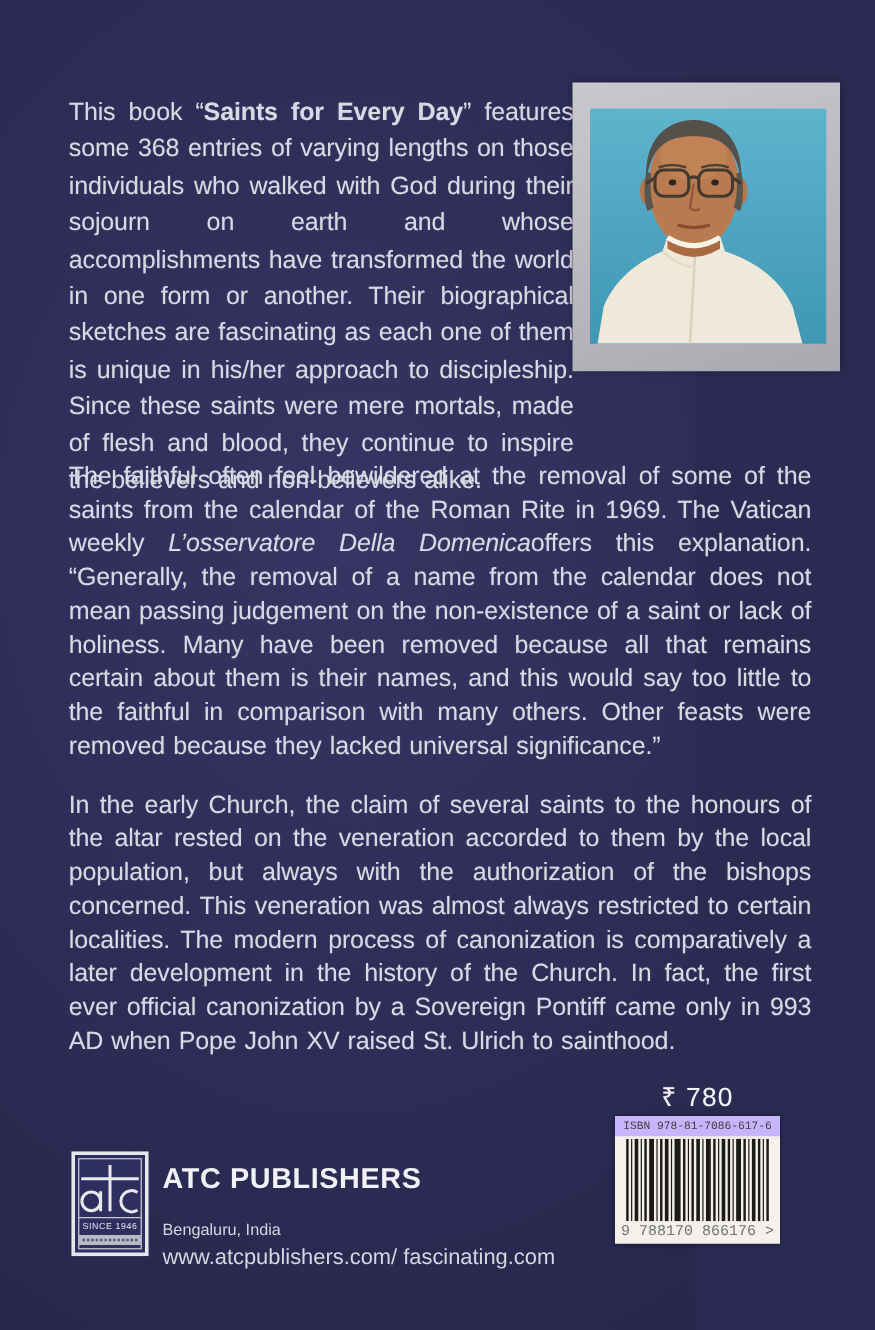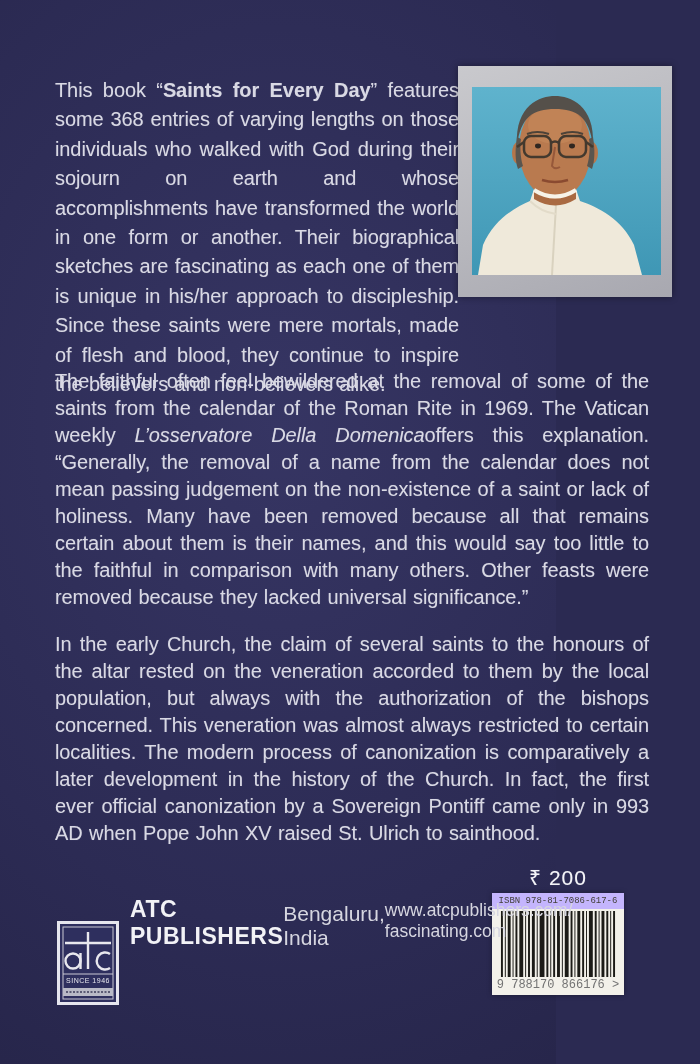--- a/index.html
+++ b/index.html
@@ -59,28 +59,28 @@
   .barcode-digits{
     height:18px;line-height:16px;text-align:center;
     font-family:"Liberation Mono",monospace;font-size:12px;color:#737373;
     white-space:nowrap;
   }
 
   
   .logo{position:absolute;left:57px;top:921px;width:62px;height:84px;}
   .logo svg{display:block;width:100%;height:100%;}
   .publisher{
-    position:absolute;left:130px;top:896px;
-    display:flex;flex-direction:row;justify-content:flex-end;
+    position:absolute;left:130px;top:929px;
+    display:flex;flex-direction:column;justify-content:flex-end;
   }
   .publisher-name{
     font-size:23px;font-weight:bold;color:#f2f2f6;
     letter-spacing:.5px;
   }
-  .publisher-location{font-size:21px;color:#d6d6e0;margin-top:6px;}
+  .publisher-location{font-size:13px;color:#d6d6e0;margin-top:20px;}
   .publisher-site{font-size:17.5px;color:#d6d6e0;margin-top:4px;}
 </style>
 </head>
 <body>
 
 <div class="cover">
 
   <p class="para" id="para1"><span>This book “</span><span class="bold">Saints for Every Day</span><span>” features some 368 entries of varying lengths on those individuals who walked with God during their sojourn on earth and whose accomplishments have transformed the world in one form or another. Their biographical sketches are fascinating as each one of them is unique in his/her approach to discipleship. Since these saints were mere mortals, made of flesh and blood, they continue to inspire the believers and non-believers alike.</span></p>
 
   <div class="photo-frame">
@@ -129,21 +129,21 @@
 
         <path d="M62,103 Q83,116 104,103" stroke="#f7f3e8" stroke-width="4" fill="none"></path>
       </svg>
     </div>
   </div>
 
   <p class="para" id="para2"><span>The faithful often feel bewildered at the removal of some of the saints from the calendar of the Roman Rite in 1969. The Vatican weekly </span><span class="italic">L’osservatore Della Domenica</span><span>offers this explanation. “Generally, the removal of a name from the calendar does not mean passing judgement on the non-existence of a saint or lack of holiness. Many have been removed because all that remains certain about them is their names, and this would say too little to the faithful in comparison with many others. Other feasts were removed because they lacked universal significance.”</span></p>
 
   <p class="para" id="para3">In the early Church, the claim of several saints to the honours of the altar rested on the veneration accorded to them by the local population, but always with the authorization of the bishops concerned. This veneration was almost always restricted to certain localities. The modern process of canonization is comparatively a later development in the history of the Church. In fact, the first ever official canonization by a Sovereign Pontiff came only in 993 AD when Pope John XV raised St. Ulrich to sainthood.</p>
 
-  <div class="price">₹ 200</div>
+  <div class="price">₹ 780</div>
 
   <div class="barcode">
     <div class="barcode-label">ISBN 978-81-7086-617-6</div>
     <div class="barcode-bars">
       <svg viewBox="0 0 120 60" preserveAspectRatio="none">
         <g fill="#1c1b17">
           <rect x="1" width="2" height="60"></rect>
             <rect x="5" width="1" height="60"></rect>
           <rect x="8" width="3" height="60"></rect>
             <rect x="13" width="1" height="60"></rect>

